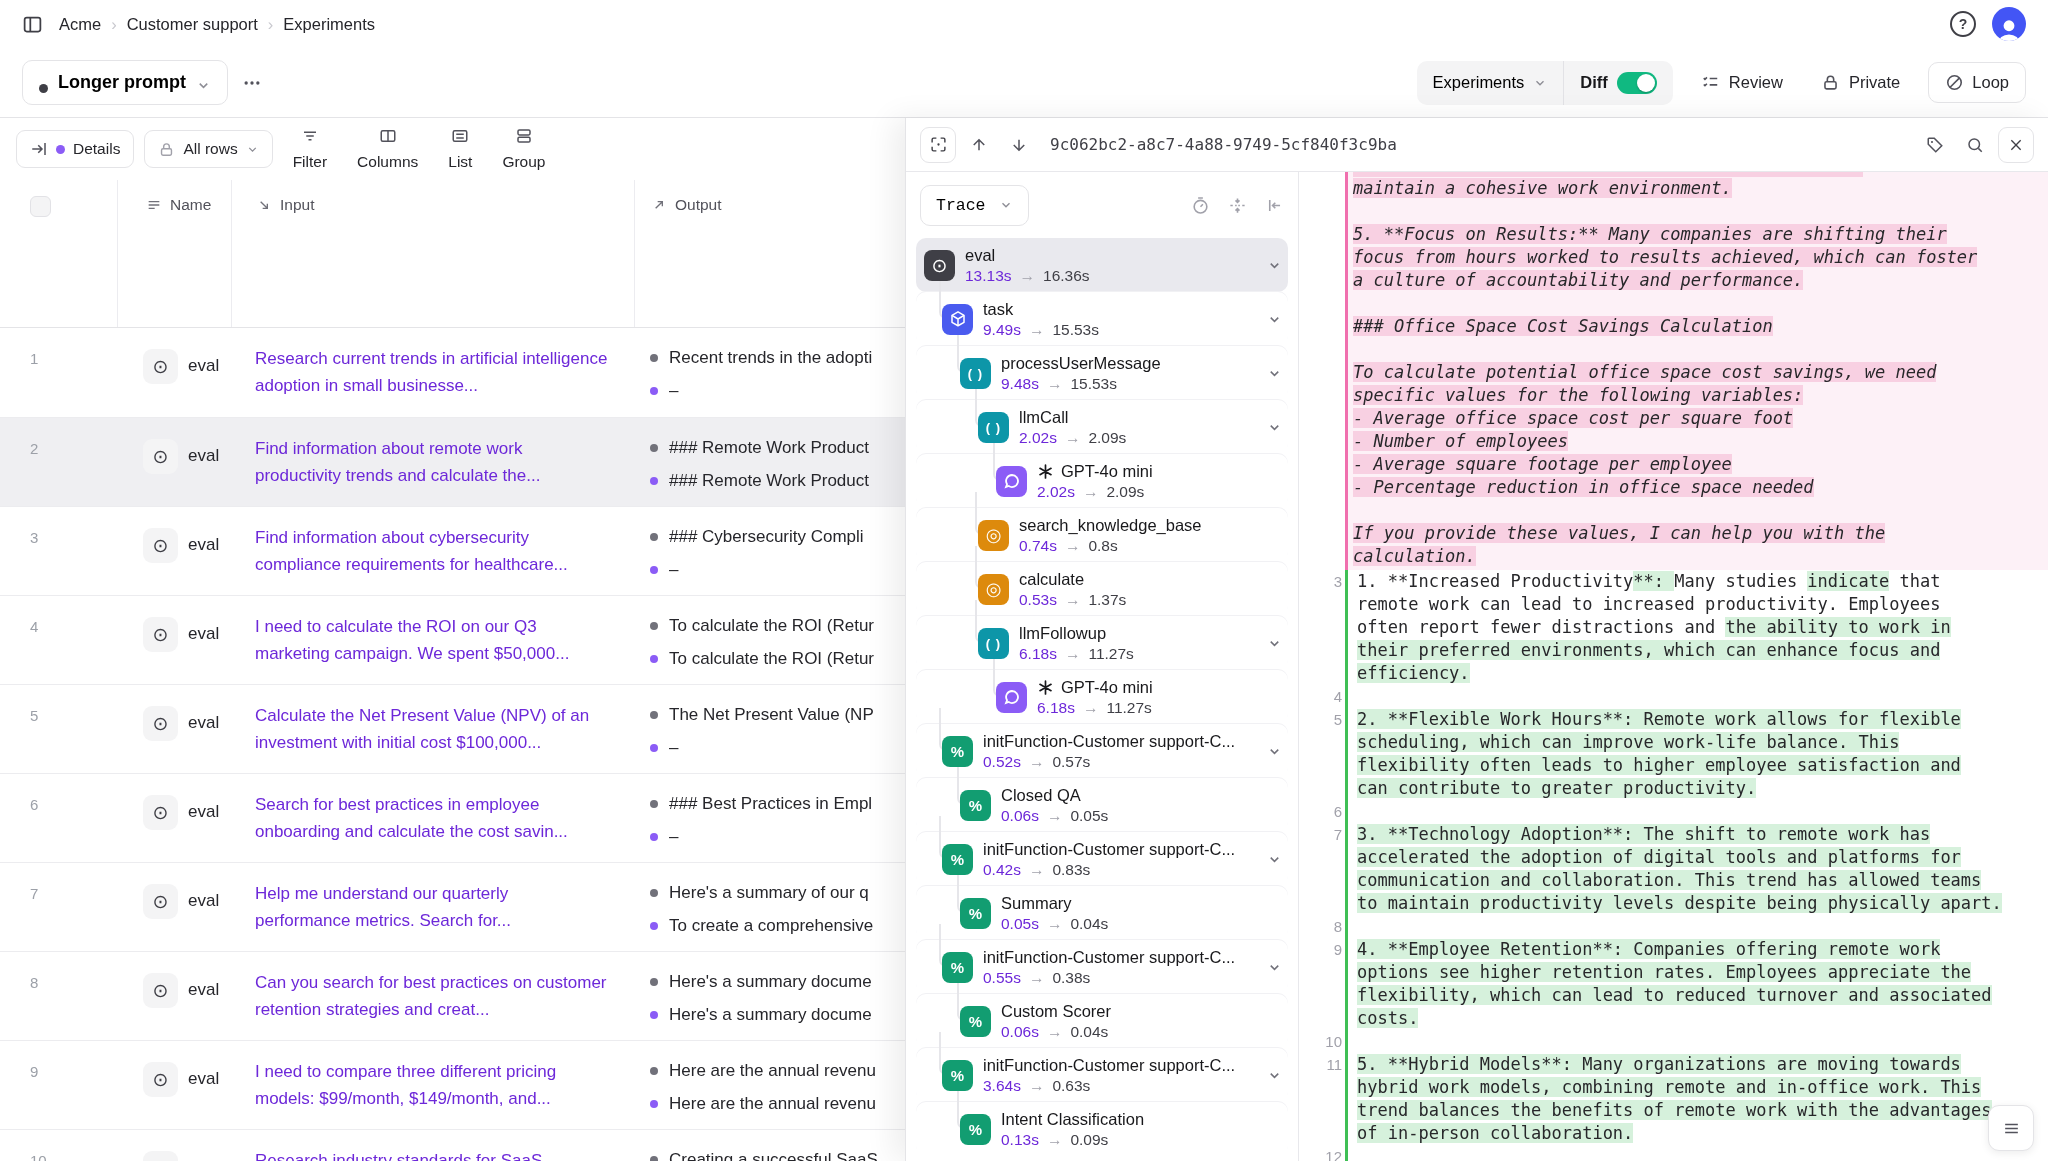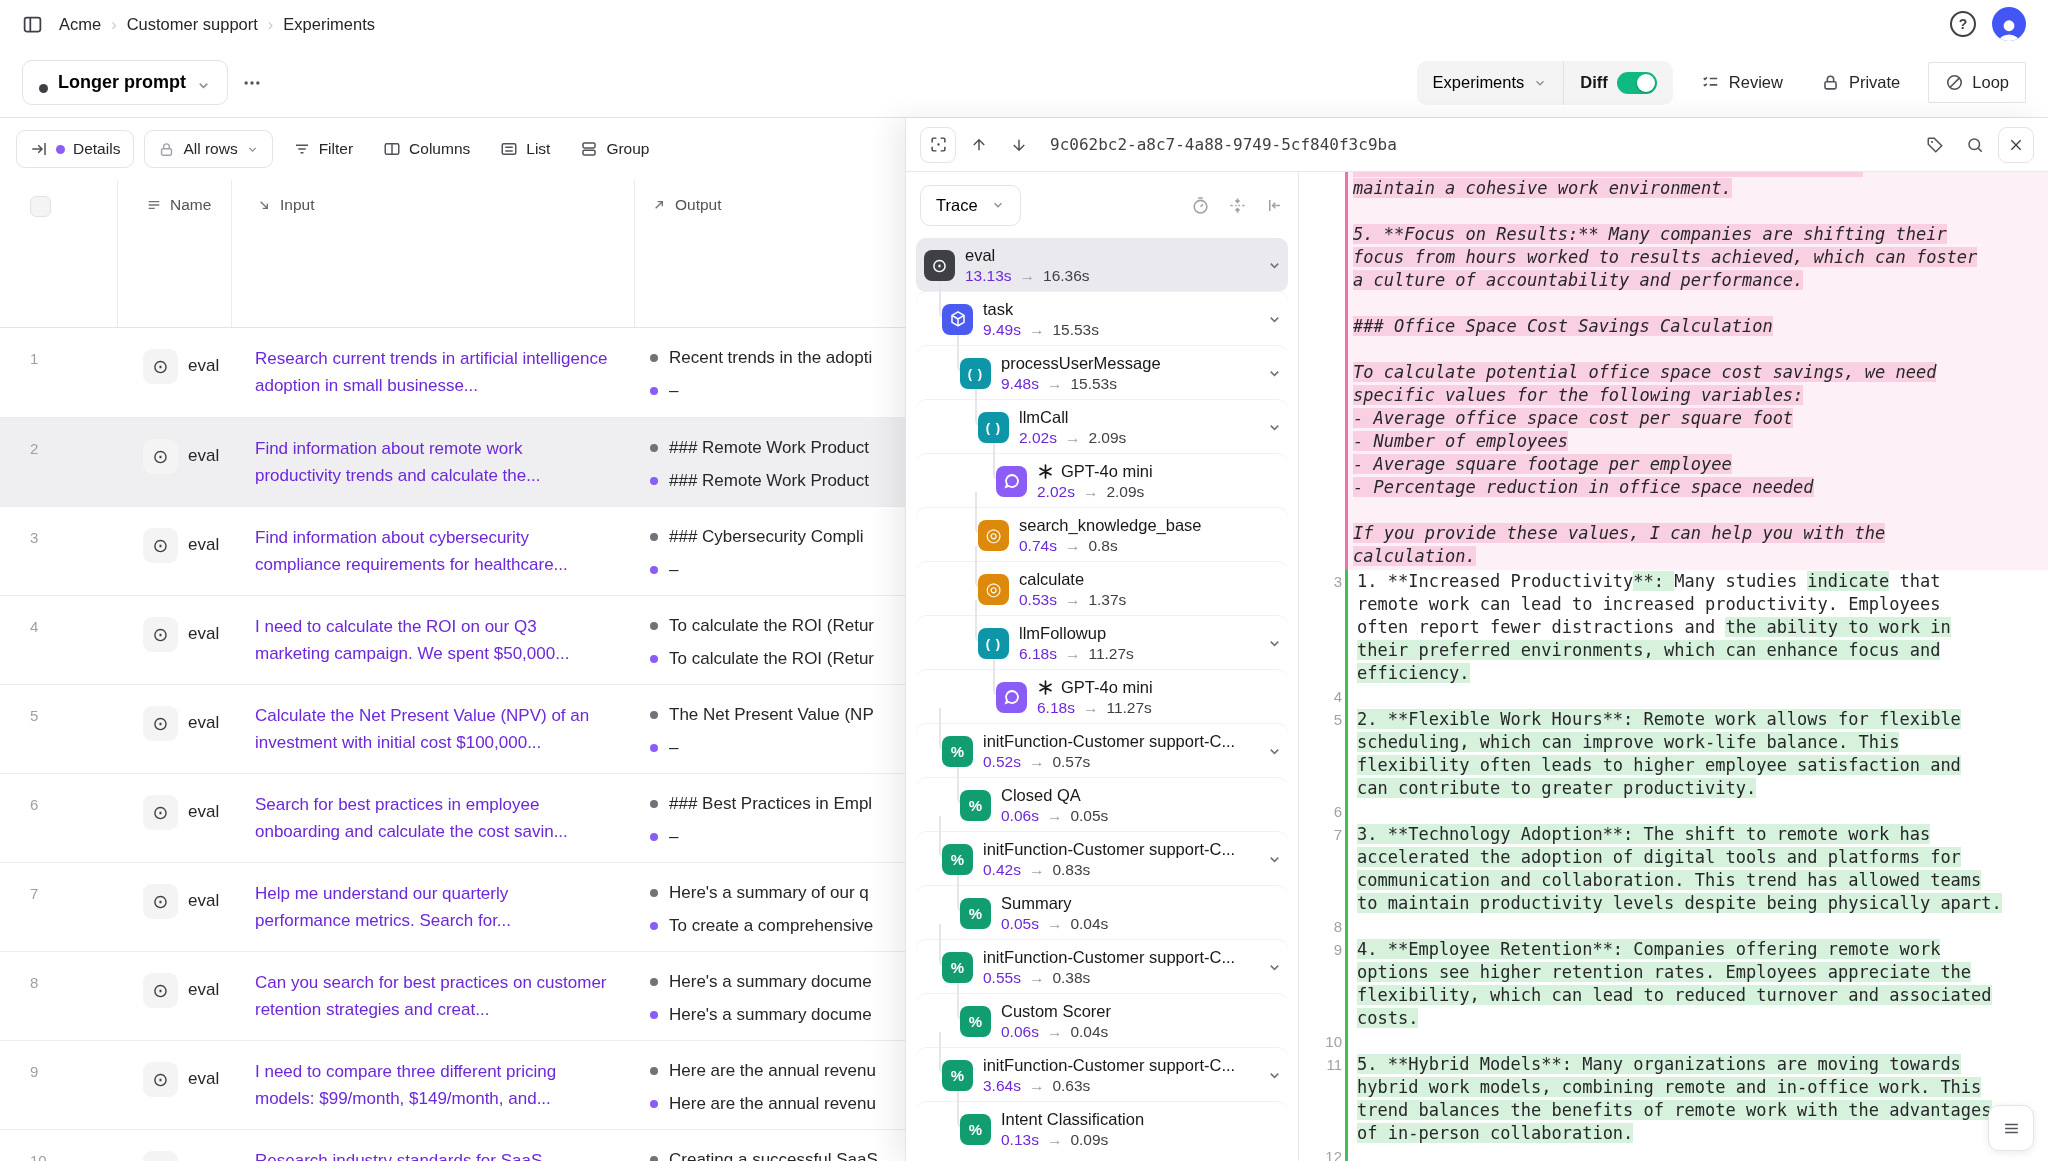--- a/index.html
+++ b/index.html
@@ -26,32 +26,32 @@
   .chev { color:#8e8e96; }
   .ghost-btn { display:flex; align-items:center; gap:9px; background:none; border:none; font-size:16.5px; font-weight:500;
     color:#26262b; cursor:pointer; padding:10px 10px; }
   .titlebar-right { margin-left:auto; display:flex; align-items:center; gap:18px; }
   .seg { display:flex; align-items:center; background:#f4f4f5; border-radius:10px; overflow:hidden; }
   .seg-item { display:flex; align-items:center; gap:9px; padding:11px 16px; font-size:16.5px; font-weight:500; cursor:pointer; border:none; background:none; }
   .seg-div { width:1px; align-self:stretch; background:#e2e2e6; }
   .diff-label { font-weight:700; }
   .toggle { width:40px; height:22px; border-radius:999px; background:#10b981; position:relative; display:inline-block; cursor:pointer; }
   .toggle .knob { position:absolute; right:2px; top:2px; width:18px; height:18px; border-radius:50%; background:#fff; box-shadow:0 1px 2px rgba(0,0,0,.25); }
-  .loop-btn { border:1px solid #e4e4e7; border-radius:1px; padding:10px 16px;gap:8px; }
+  .loop-btn { border:1px solid #e4e4e7; border-radius:10px; padding:10px 16px;gap:8px; }
 
   
   .content { flex:1; display:flex; min-height:0; }
   .table-pane { width:905px; flex:none; display:flex; flex-direction:column; min-height:0; overflow:hidden; }
 
   
   .toolbar { height:62px; flex:none; display:flex; align-items:center; gap:10px; padding:0 16px; }
   .tb-btn { display:flex; align-items:center; gap:8px; font-size:15.5px; font-weight:500; color:#26262b;
     background:#fff; border:1px solid #e4e4e7; border-radius:9px; padding:9px 13px; cursor:pointer; }
   .tb-ghost { border:none; background:none; padding:9px 10px; display:flex; align-items:center; gap:8px;
-    font-size:15.5px; font-weight:500; color:#26262b; cursor:pointer; }
+    font-size:15.5px; font-weight:500; color:#26262b; cursor:pointer;flex-direction:column; }
   .dot-purple { width:9px; height:9px; border-radius:50%; background:#8b5cf6; }
   .tb-icon { color:#52525b; }
 
   
   .grid-header { height:148px; flex:none; display:grid; grid-template-columns:117px 114px 403px minmax(0,1fr);
     border-bottom:1px solid #e4e4e7; }
   .gh-cell { padding-top:16px; display:flex; align-items:flex-start; gap:8px; font-size:15.5px; font-weight:500; color:#52525b; }
   .gh-cell + .gh-cell { border-left:1px solid #ececf0; }
   .gh-first { border-left:none !important; padding-left:30px; }
   .checkbox { width:21px; height:21px; border-radius:6px; background:#f4f4f5; border:1px solid #e2e2e6; display:inline-block; cursor:pointer; }
@@ -85,21 +85,21 @@
     align-items:center; justify-content:center; color:#3f3f46; cursor:pointer; }
   .dh-ghost { width:34px; height:34px; border:none; background:none; display:flex; align-items:center; justify-content:center; color:#52525b; cursor:pointer; }
   .trace-id { margin-left:8px; font-family:"DejaVu Sans Mono", monospace; font-size:16px; color:#3f3f46; flex:1;
     white-space:nowrap; overflow:hidden; }
   .detail-body { flex:1; display:flex; min-height:0; }
 
   
   .tree-pane { width:393px; flex:none; border-right:1px solid #e8e8ec; display:flex; flex-direction:column; min-height:0; padding:0 10px; }
   .tree-toolbar { height:66px; flex:none; display:flex; align-items:center; padding:0 4px; }
   .trace-btn { display:flex; align-items:center; gap:13px; border:1px solid #e4e4e7; border-radius:10px; background:#fff;
-    padding:10px 15px; font-size:16.5px; font-weight:500; cursor:pointer; }
+    padding:10px 15px; font-size:16.5px; font-weight:500; cursor:pointer;font-family:Liberation Mono, monospace; }
   .tt-icons { margin-left:auto; display:flex; align-items:center; gap:18px; color:#a1a1aa; }
   .tree { flex:1; min-height:0; overflow:hidden; }
   .trow { position:relative; height:54px; display:flex; align-items:center; gap:10px; border-radius:10px; cursor:pointer; padding-right:6px; }
   .trow + .trow { box-shadow:0 -1px 0 #f1f1f4; }
   .trow.sel { background:#e9e9ee; box-shadow:none; }
   .conn { position:absolute; top:-16px; width:7px; height:43px; border-left:2px solid #e6e6ea;
     border-bottom:2px solid #e6e6ea; border-bottom-left-radius:8px; pointer-events:none; }
   .ticon { width:31px; height:31px; border-radius:8px; flex:none; display:flex; align-items:center; justify-content:center;
     color:#fff; font-weight:700; position:relative; z-index:1; }
   .ticon .glyph-eval { font-size:19px; font-weight:400; }

